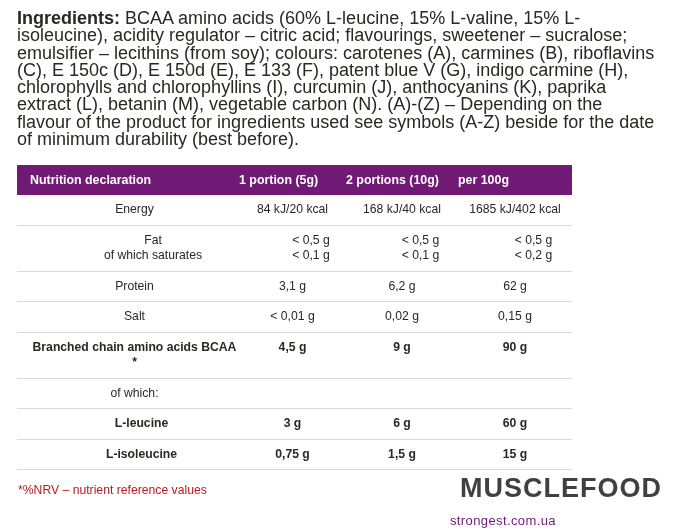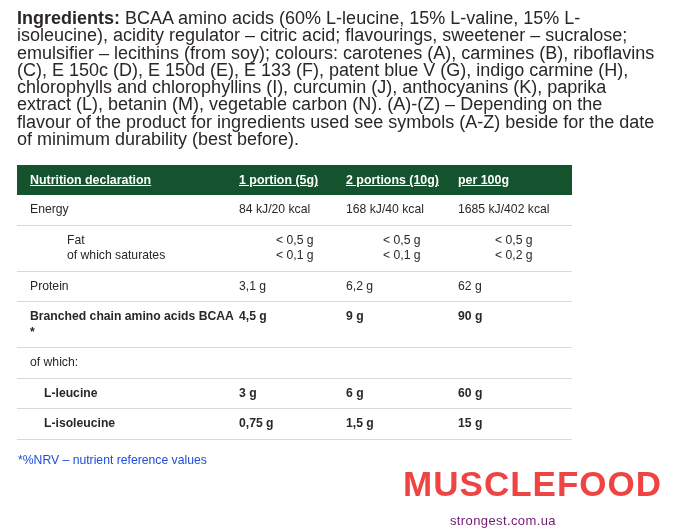--- a/index.html
+++ b/index.html
@@ -43,66 +43,66 @@
     table-layout: fixed;
     font-size: 12.2px;
     color: #2b2725;
   }
   table.nutrition col.c0 { width: 222px; }
   table.nutrition col.c1 { width: 107px; }
   table.nutrition col.c2 { width: 112px; }
   table.nutrition col.c3 { width: 114px; }
 
   table.nutrition thead th {
-    background: #14532d;
+    background: #701a75;
     color: #ffffff;
     font-weight: bold;
     font-size: 12.4px;
     text-align: left;
     padding: 8px 0 8px 0;
     vertical-align: middle;
-    text-decoration: underline;
   }
   table.nutrition thead th.first { padding-left: 13px; }
 
   table.nutrition tbody td {
     border-bottom: 1px solid #d9d9d9;
     padding: 8px 0 18px 0;
     vertical-align: top;
     line-height: 15.5px;
+    text-align: center;
   }
   table.nutrition tbody tr td.first {
     padding-left: 13px;
   }
   table.nutrition tbody tr.double td {
     padding-top: 7px;
     padding-bottom: 7px;
   }
   .sub1 { padding-left: 13px !important; }
   .sub2 { padding-left: 27px !important; }
   .bold { font-weight: bold; }
   .line2 { display: block; margin-left: 37px; }
 
   
   .footnote {
     font-size: 12.2px;
-    color: #1d4ed8;
+    color: #b91c1c;
     margin-top: 13px;
     margin-left: 4px;
   }
 
   
   .wm-musclefood {
     position: absolute;
     right: 12px;
     bottom: 27px;
-    font-size: 35px;
+    font-size: 27px;
     font-weight: bold;
     letter-spacing: 1px;
-    color: #ef4444;
+    color: #404040;
     font-family: "Liberation Sans", sans-serif;
     user-select: none;
   }
   .wm-strongest {
     position: absolute;
     right: 118px;
     bottom: 3px;
     font-size: 13px;
     color: #701a75;
     letter-spacing: 0.4px;
@@ -175,20 +175,34 @@
           <span>3,1 g</span>
         </td>
         <td>
           <span>6,2 g</span>
         </td>
         <td>
           <span>62 g</span>
         </td>
       </tr>
 
+      <tr class="double">
+        <td class="first">
+          <span>Salt</span>
+        </td>
+        <td>
+          <span>&lt; 0,01 g</span>
+        </td>
+        <td>
+          <span>0,02 g</span>
+        </td>
+        <td>
+          <span>0,15 g</span>
+        </td>
+      </tr>
 
       <tr class="double">
         <td class="first bold">
           <span>Branched chain amino acids BCAA *</span>
         </td>
         <td class="bold">
           <span>4,5 g</span>
         </td>
         <td class="bold">
           <span>9 g</span>

